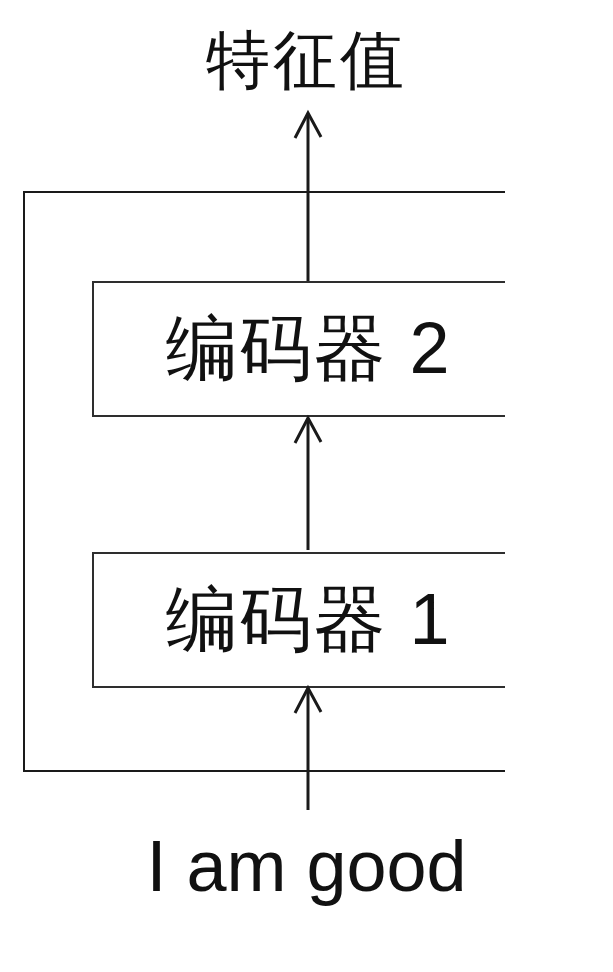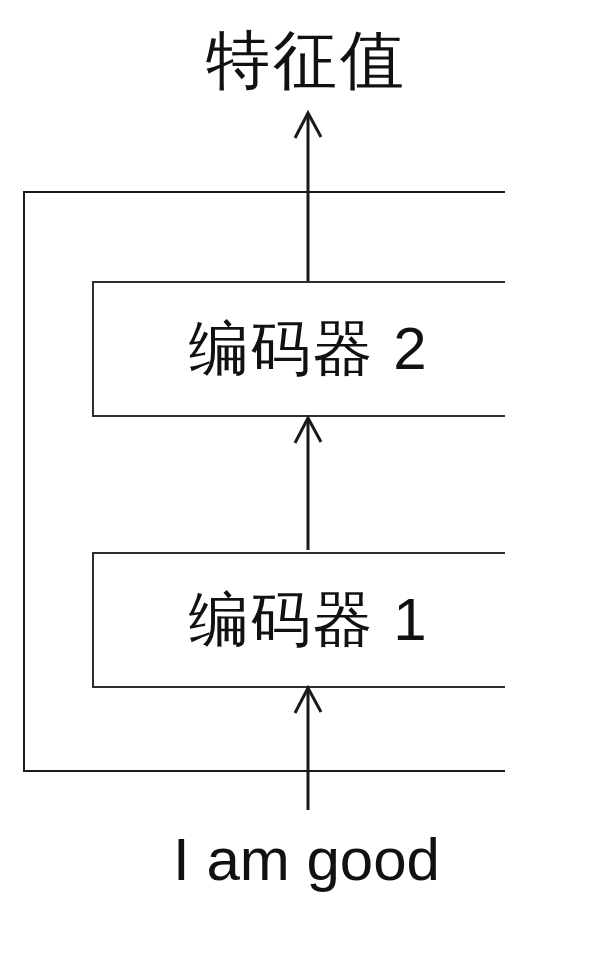--- a/index.html
+++ b/index.html
@@ -26,21 +26,21 @@
     white-space: nowrap;
   }
   .output-label {
     top: 14px;
     font-size: 64px;
     letter-spacing: 3px;
     font-weight: 500;
   }
   .input-label {
     top: 816px;
-    font-size: 60px;
+    font-size: 72px;
     font-weight: 400;
   }
   .outer-box {
     position: absolute;
     left: 23px;
     top: 177px;
     width: 567px;
     height: 577px;
     border: 2px solid #1a1a1a;
     background: transparent;
@@ -48,21 +48,21 @@
   .encoder-box {
     position: absolute;
     left: 92px;
     width: 429px;
     height: 132px;
     border: 2px solid #2e2e2e;
     background: #ffffff;
     display: flex;
     align-items: center;
     justify-content: center;
-    font-size: 60px;
+    font-size: 72px;
     color: #111111;
     letter-spacing: 2px;
     font-weight: 500;
   }
   .encoder-2 { top: 267px; }
   .encoder-1 { top: 538px; justify-content: center; }
   .arrow-layer {
     position: absolute;
     left: 0;
     top: 0;

